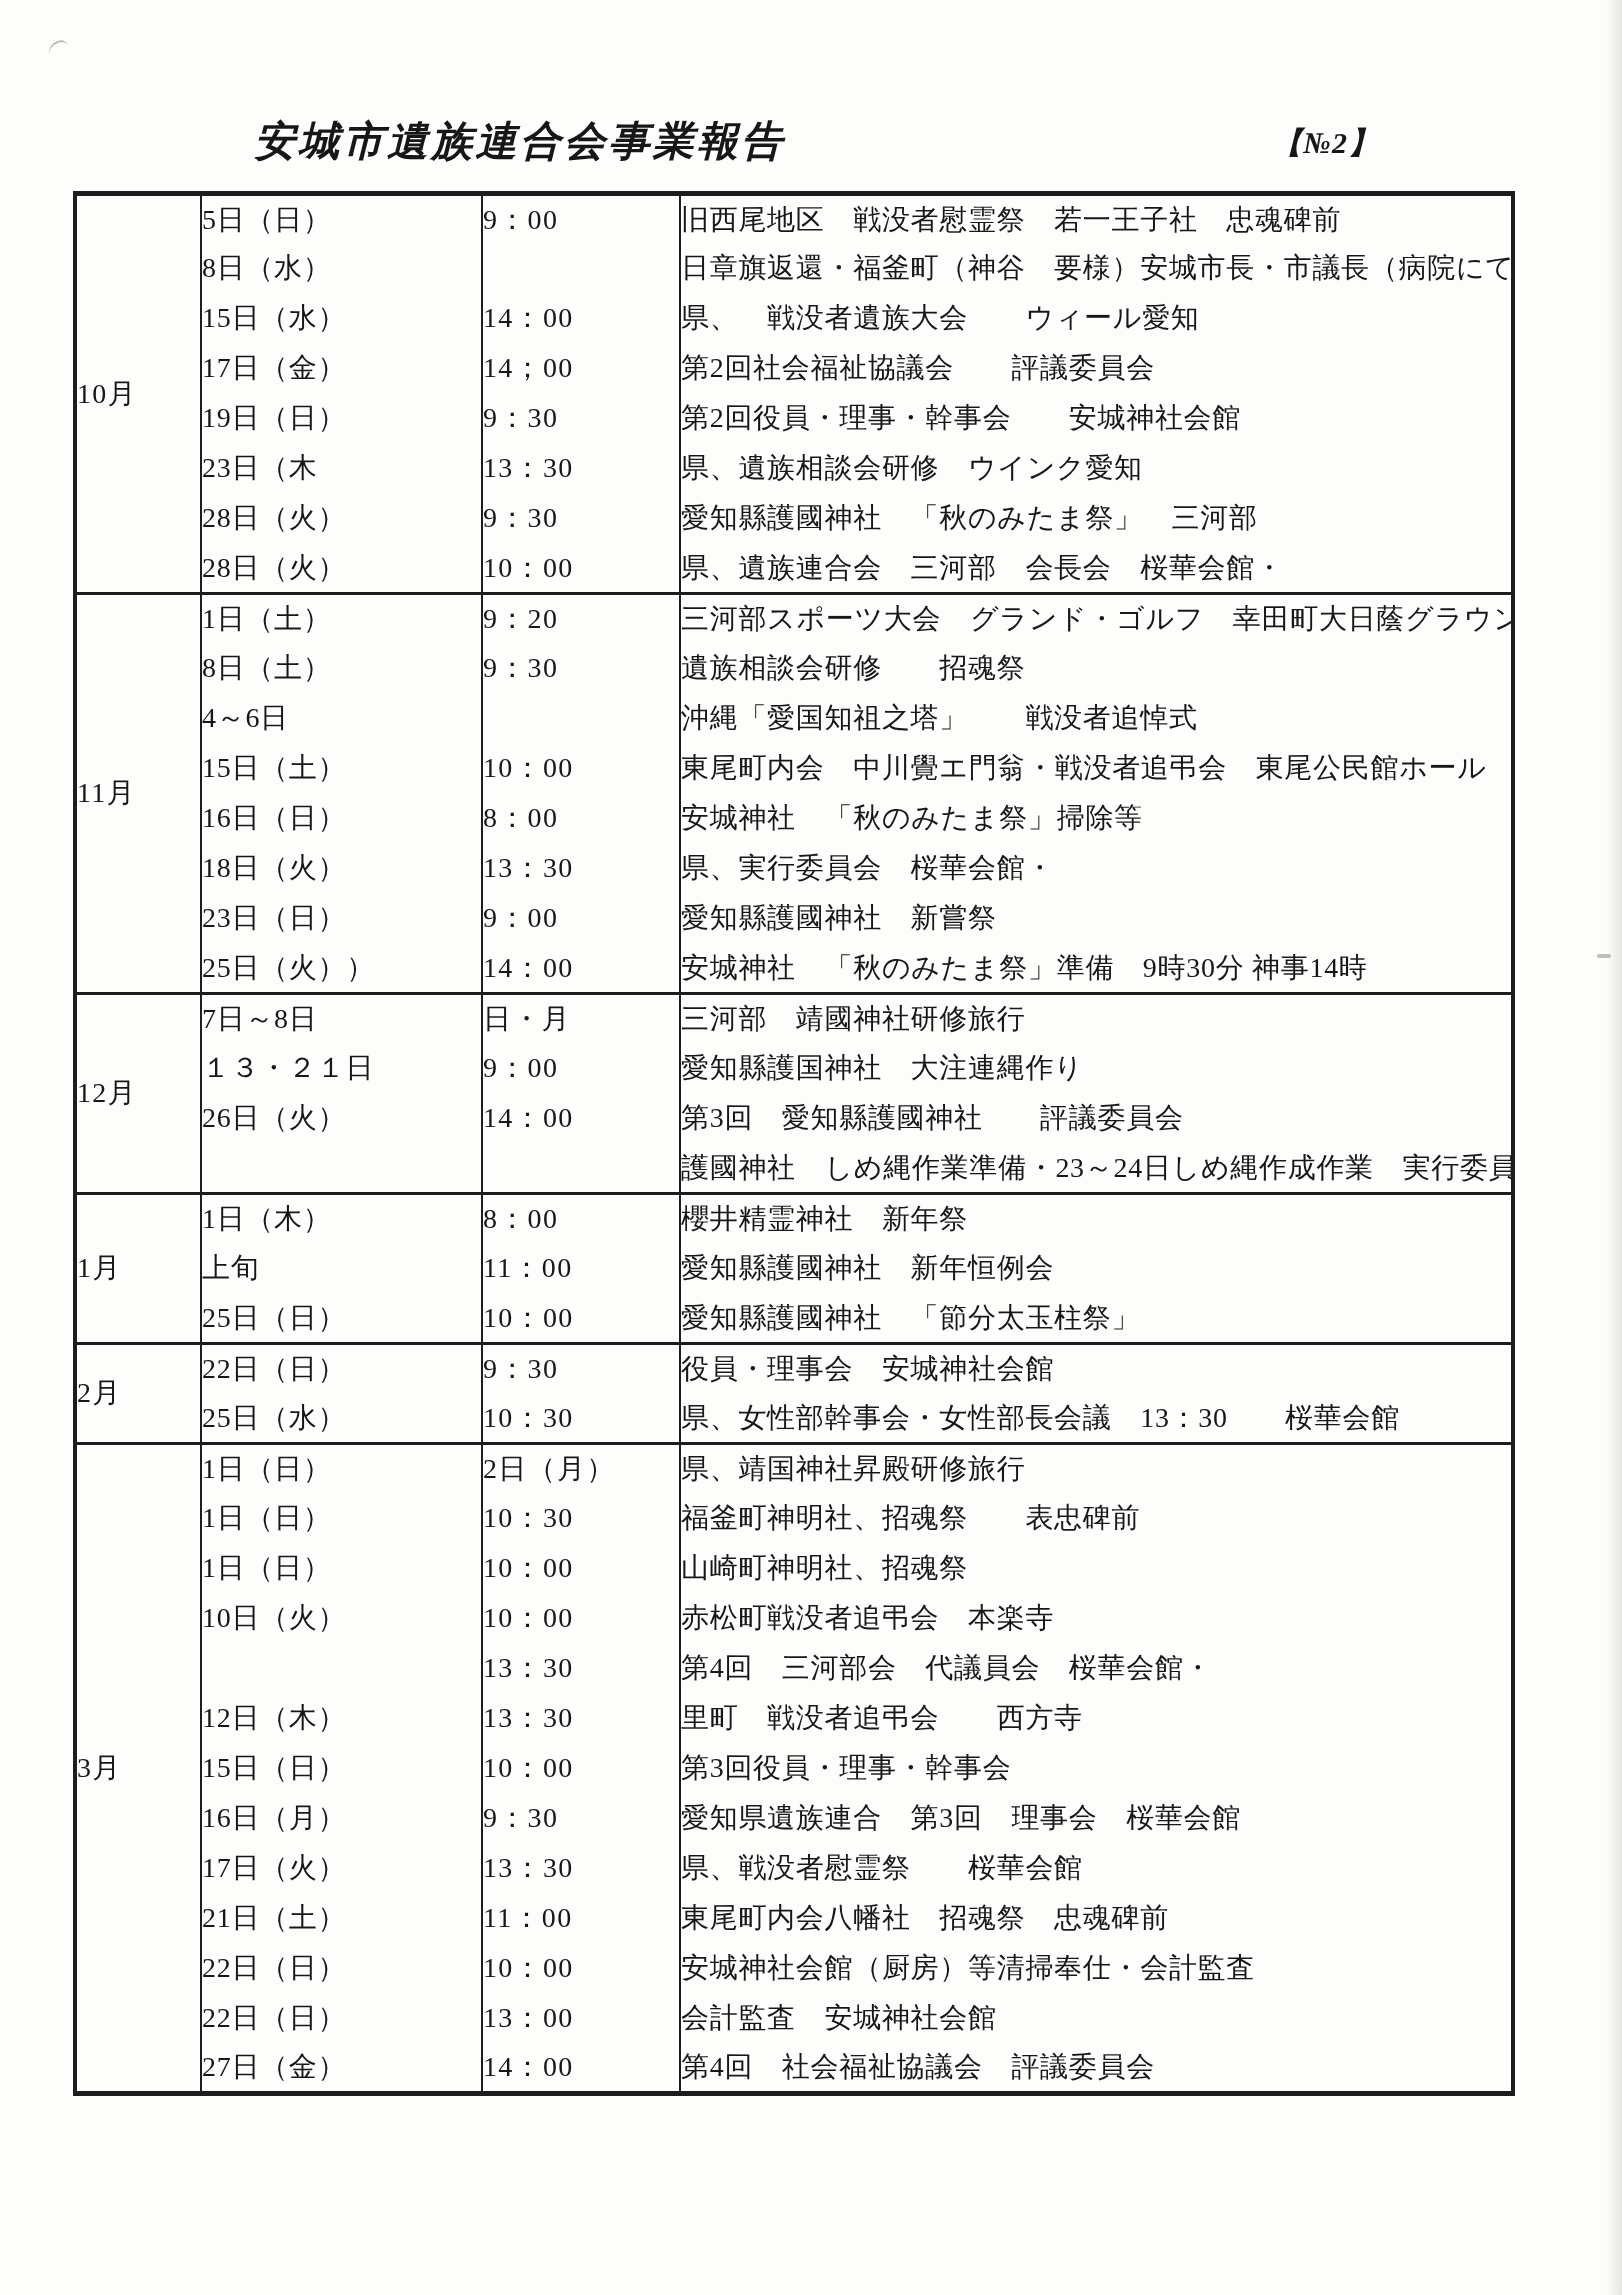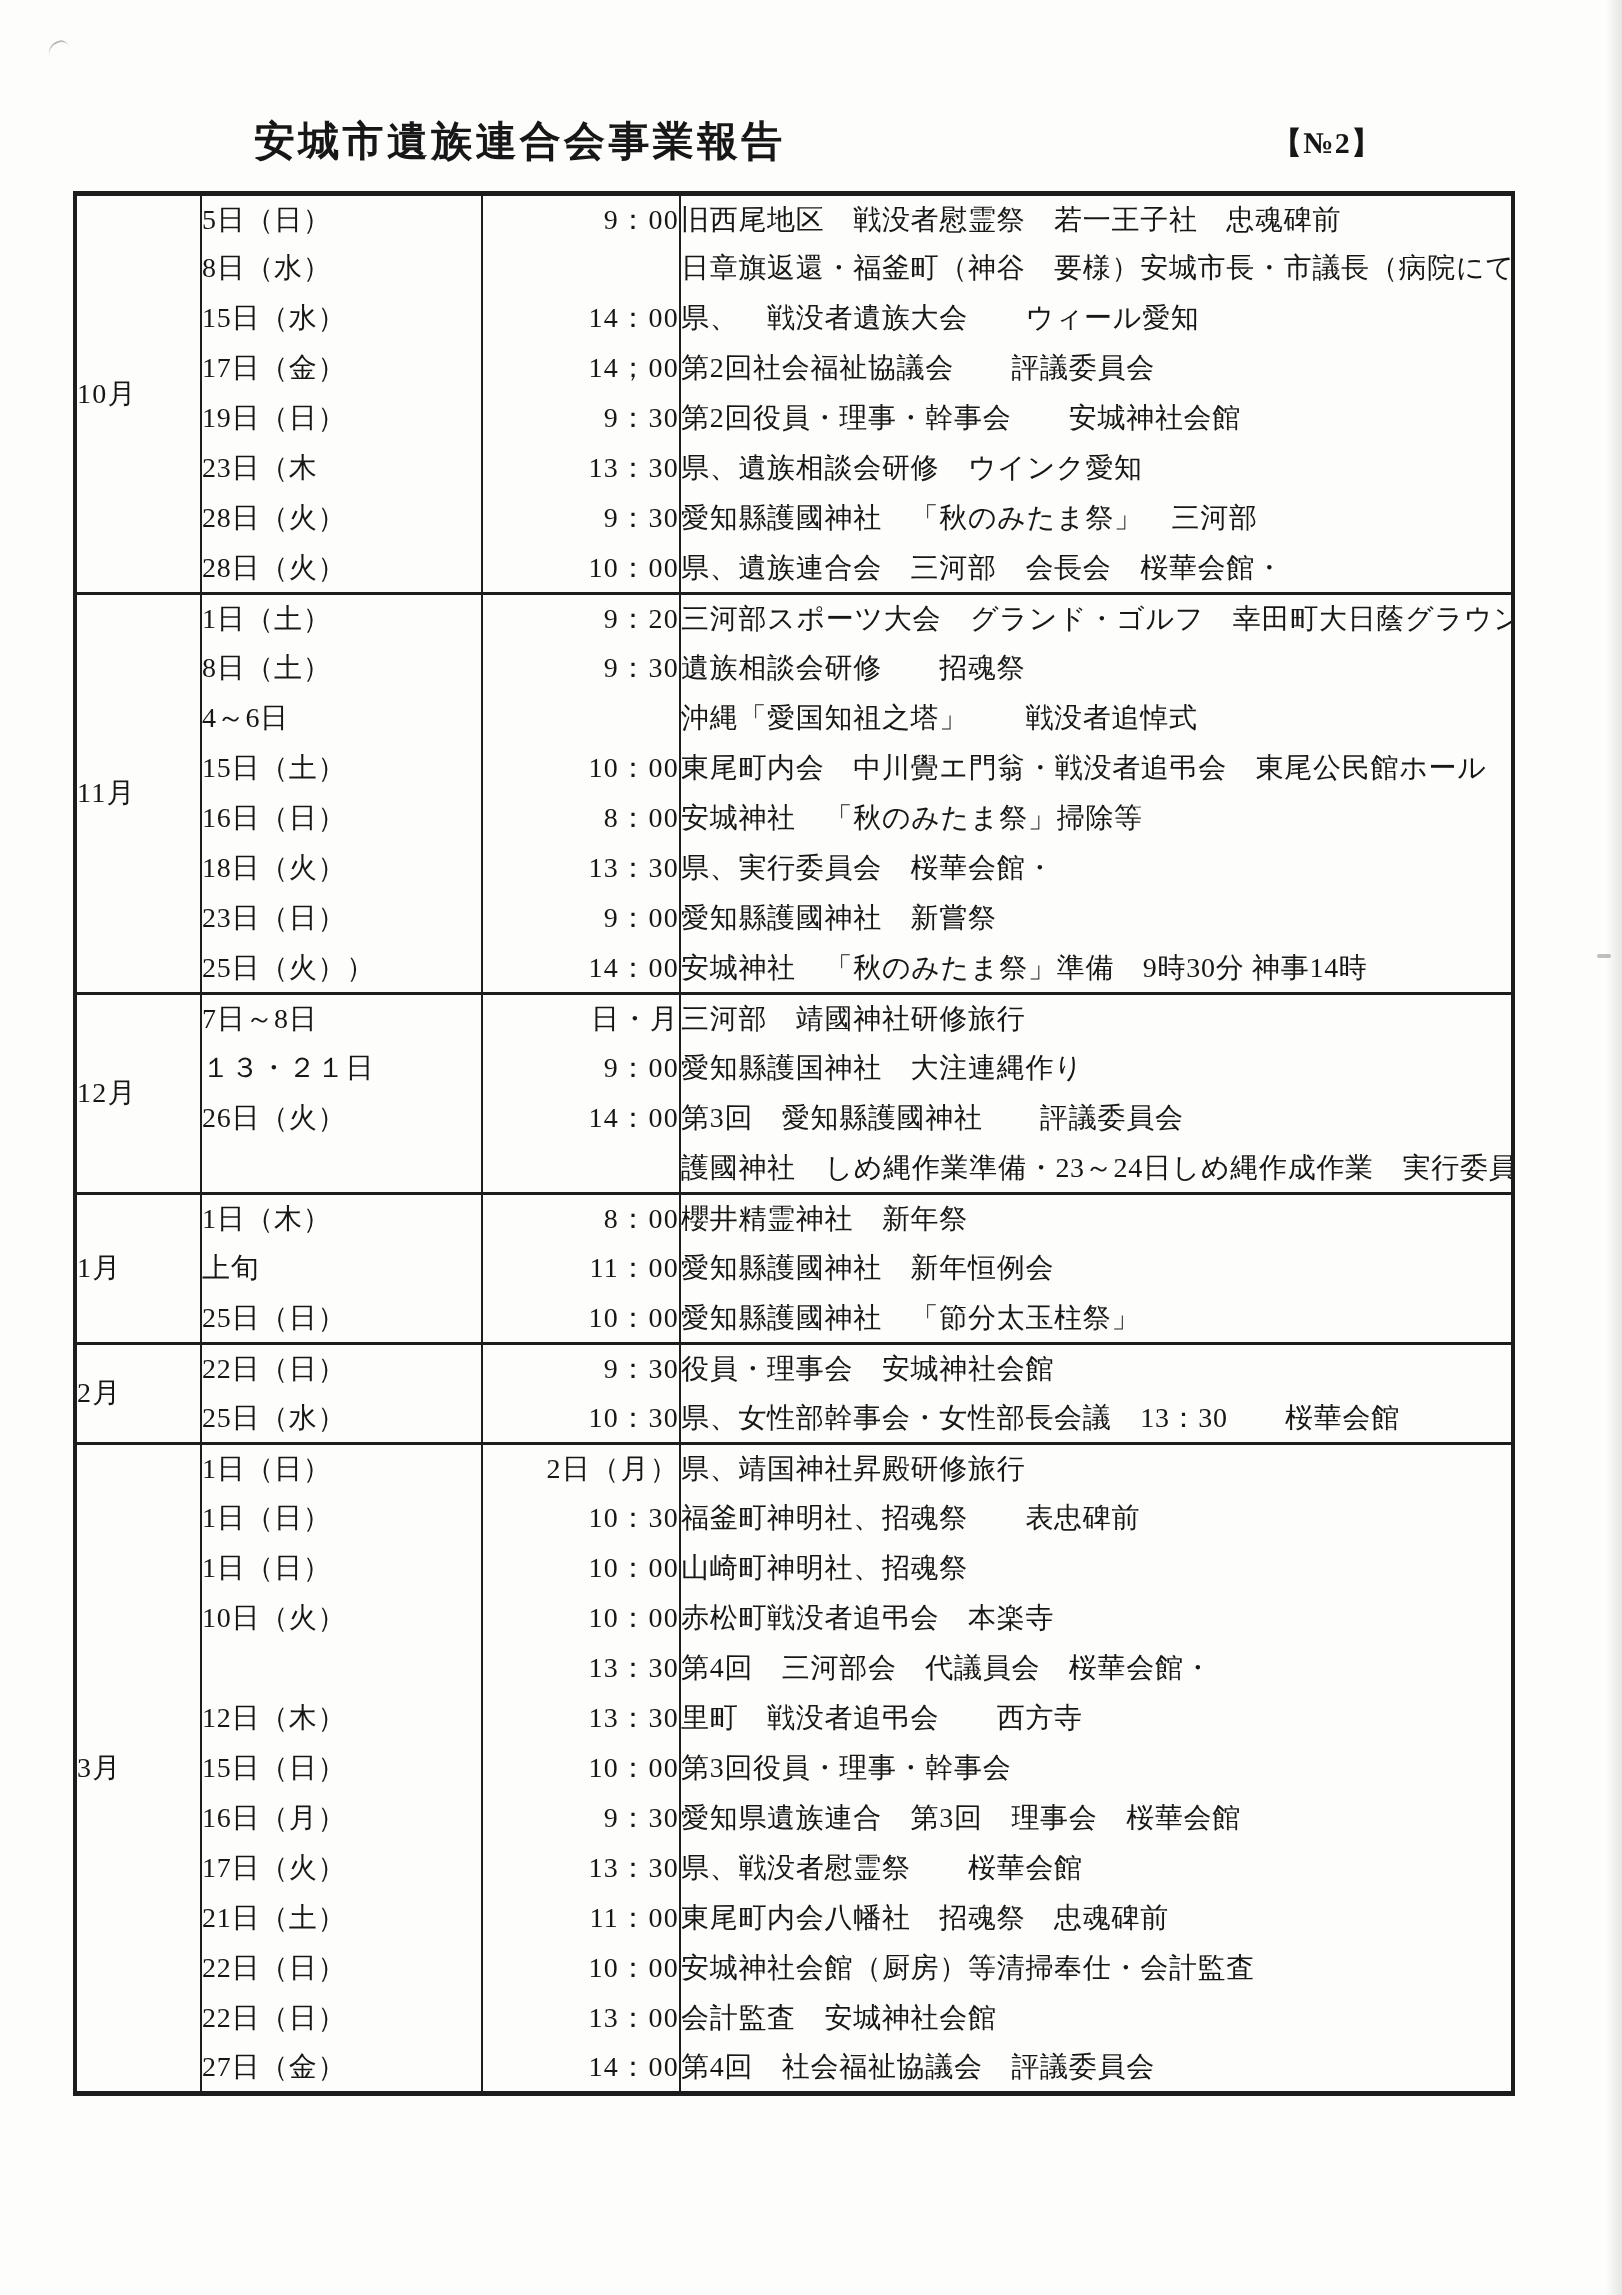--- a/index.html
+++ b/index.html
@@ -19,21 +19,21 @@
   .pen-mark{
     position:absolute;left:47px;top:41px;width:22px;height:10.5px;
     border-top:2.6px solid #9a9a96;border-radius:60% 40% 0 0/100% 80% 0 0;
     transform:rotate(-18deg);opacity:.7;
   }
   .edge-dash{
     position:absolute;right:11.8px;top:954px;width:14.4px;height:3.9px;
     background:#8d8d89;opacity:.55;border-radius:2px;
   }
   .header{
-    position:absolute;left:0;top:105px;width:1607px;height:72px;
+    position:absolute;left:0;top:105px;width:1607px;height:72px;font-style:italic;
   }
   .doc-title{
     position:absolute;left:254px;top:9.2px;
     font-size:41px;font-weight:700;letter-spacing:3.3px;white-space:nowrap;
   }
   .page-no{
     position:absolute;left:1272px;top:18.3px;
     font-size:30px;font-weight:700;letter-spacing:1.3px;white-space:nowrap;
   }
   table.schedule{
@@ -49,21 +49,21 @@
     font-size:28px;line-height:1.15;
     vertical-align:middle;
     padding:0;
     overflow:hidden;white-space:nowrap;
   }
   td.c-month{
     text-align:left;vertical-align:top;
     padding-top:9.8px;font-size:29.4px;letter-spacing:1.3px;
   }
   td.c-date{letter-spacing:0.7px;}
-  td.c-time{text-align:right;letter-spacing:1.3px;margin-left:20px;}
+  td.c-time{text-align:left;letter-spacing:1.3px;margin-left:20px;}
   td.c-desc{padding-left:19.6px;padding-right:6.5px;letter-spacing:0.7px;}
   tr.srow{height:50px;}
 </style>
 </head>
 <body>
 
 <div class="page">
   <div class="pen-mark"></div>
   <div class="edge-dash"></div>
 

